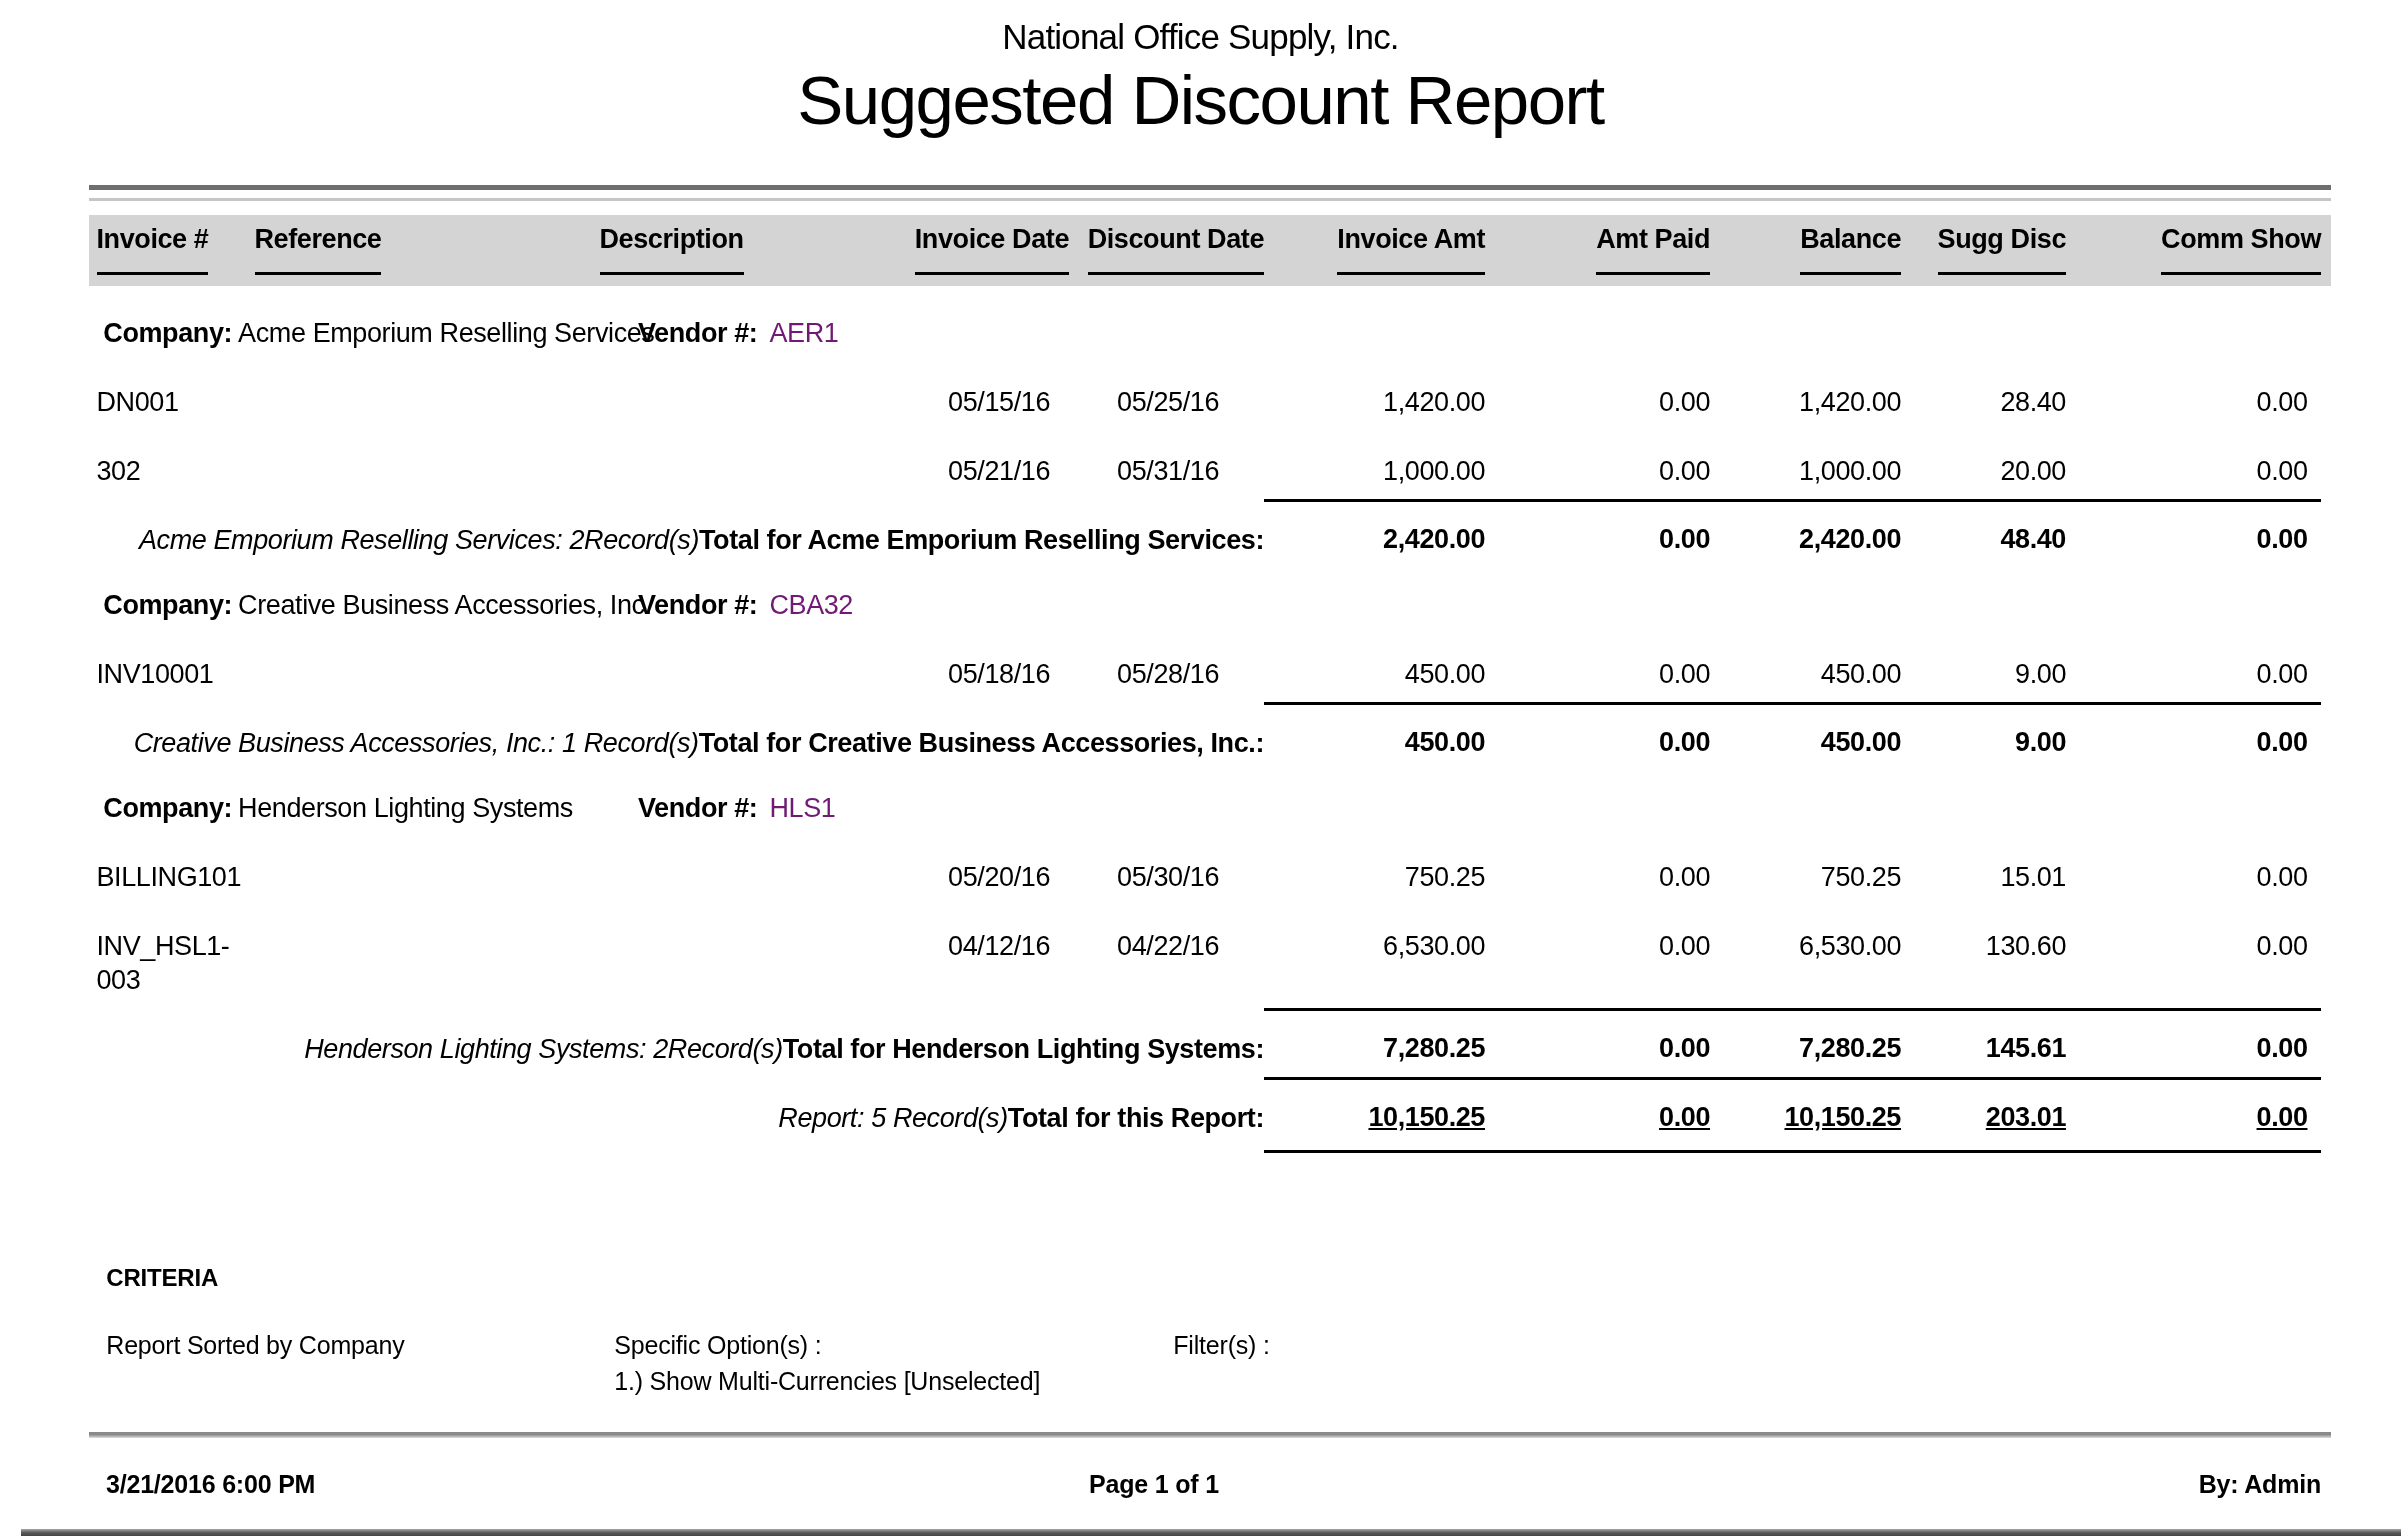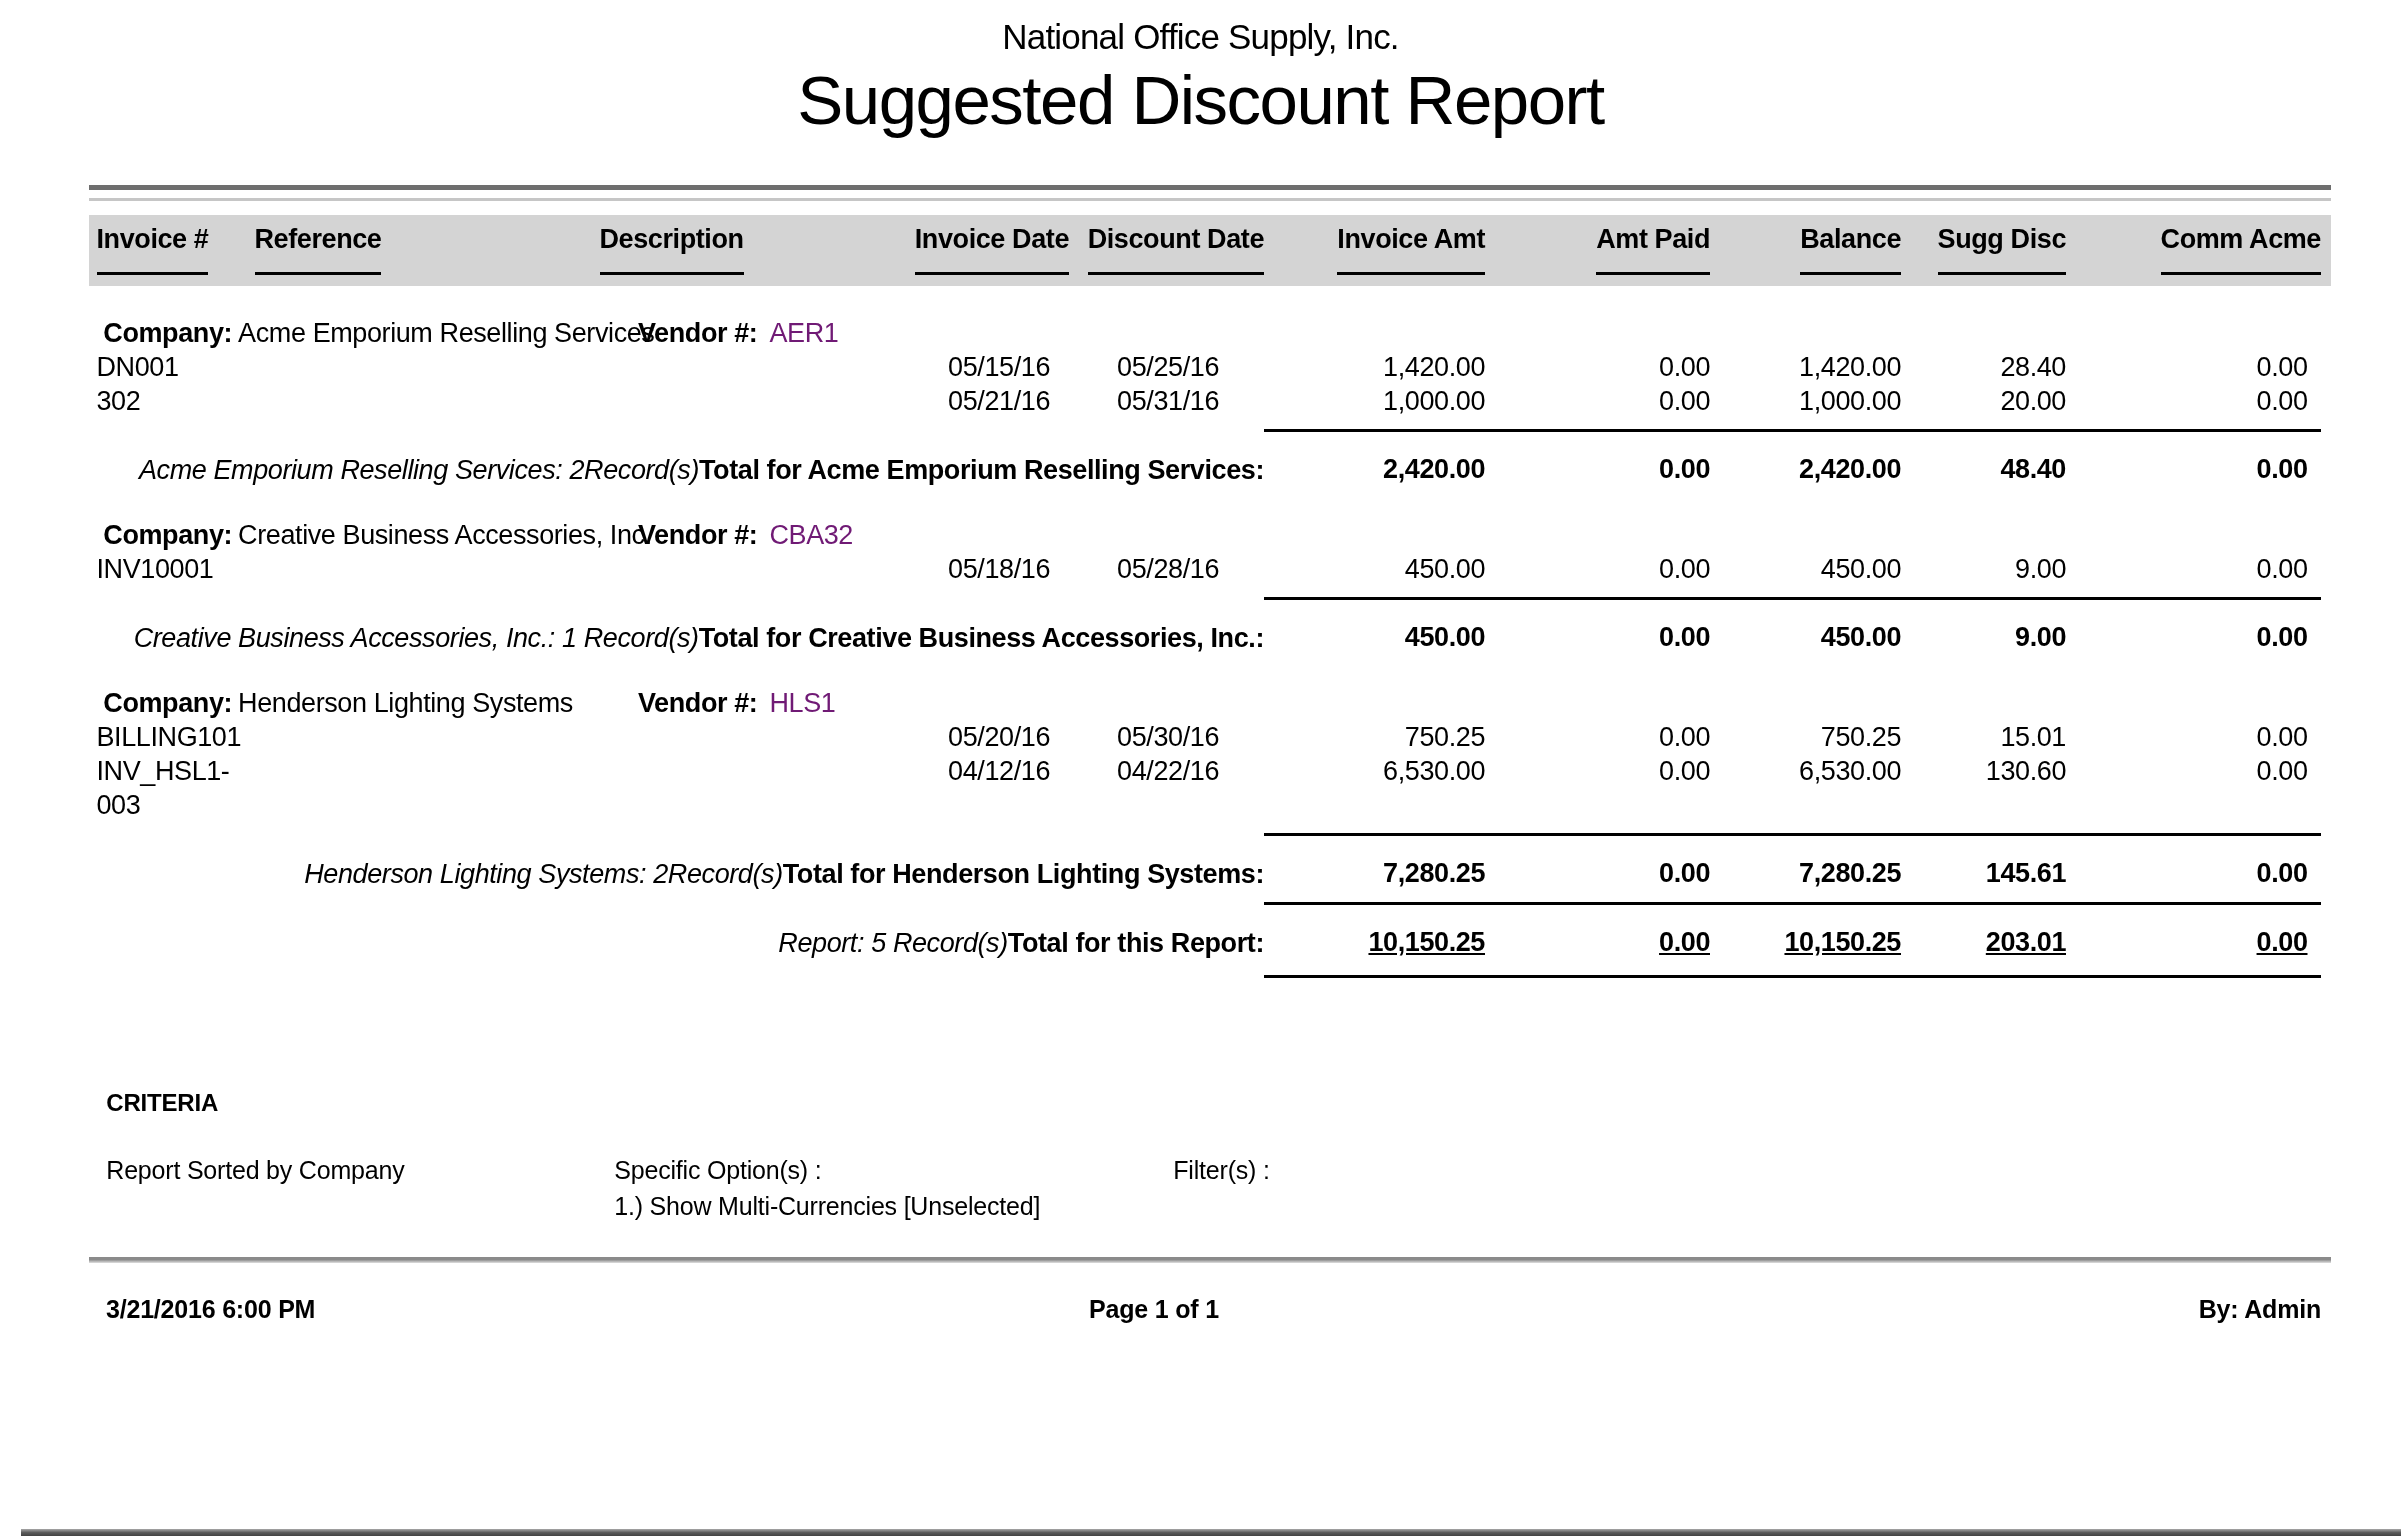--- a/index.html
+++ b/index.html
@@ -26,21 +26,21 @@
   .it { font-style:italic; }
 
   .hcell { font-size:27px; font-weight:bold; }
   .hcell span { display:inline-block; border-bottom:3.8px solid #000; padding-bottom:17px; }
 
   .company-row { position:relative; margin-top:30px; font-size:27px; line-height:1.3; padding-left:14.3px; }
   .company-row .lab { font-weight:bold; margin-right:6px; }
   .vendor { position:absolute; left:549px; top:0; }
   .vlink  { color:#701a75; margin-left:6px; }
 
-  .data-row { }
+  .data-row { margin-top:35px; }
   .c-idate { padding-right:19px; }
   .c-ddate { padding-right:45px; }
   .c-comm  { padding-right:13.5px; }
   .c-inv   { overflow-wrap:break-word; }
 
   .total-row { margin-top:10.5px; }
   .tleft { grid-column:1 / 6; display:flex; justify-content:flex-end; padding:25px 0 0 7.5px; font-size:27px; line-height:1.25; }
   .tnum  { border-top:3.8px solid #000; padding-top:21px; font-weight:bold; }
   .report-total .tnum { border-bottom:3.8px solid #000; padding-bottom:15px;text-decoration:underline; }
 
@@ -77,21 +77,21 @@
       <div class="grid">
         <div class="hcell l"><span>Invoice #</span></div>
         <div class="hcell l"><span>Reference</span></div>
         <div class="hcell l"><span>Description</span></div>
         <div class="hcell r"><span>Invoice Date</span></div>
         <div class="hcell r"><span>Discount Date</span></div>
         <div class="hcell r"><span>Invoice Amt</span></div>
         <div class="hcell r"><span>Amt Paid</span></div>
         <div class="hcell r"><span>Balance</span></div>
         <div class="hcell r"><span>Sugg Disc</span></div>
-        <div class="hcell r"><span>Comm Acme</span></div>
+        <div class="hcell r"><span>Comm Show</span></div>
       </div>
     </div>
 
     <div class="company-row">
       <span class="lab">Company:</span><span>Acme Emporium Reselling Services</span>
       <span class="vendor"><span class="lab">Vendor #:</span><span class="vlink">AER1</span></span>
     </div>
 
     <div class="grid data-row">
       <div class="c l c-inv">DN001</div>

